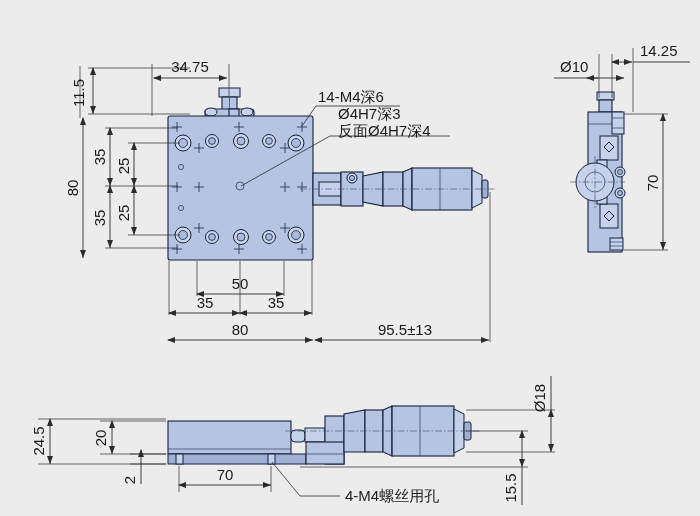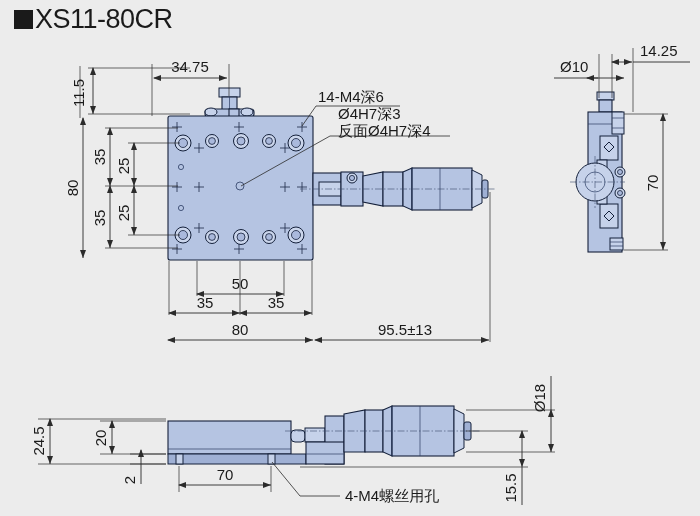--- a/index.html
+++ b/index.html
@@ -113,24 +113,20 @@
     fill: none;
     stroke: #2b3c63;
     stroke-width: 0.8;
   }
 </style>
 </head>
 <body>
 
 <div id="root">
 
-  <div id="title-bar">
-    <span id="title-square"></span>
-    <span id="title-text">XS11-80CR</span>
-  </div>
 
   <svg id="dwg" viewBox="0 0 700 516">
     <defs>
       <marker id="ar" markerWidth="9" markerHeight="9" refX="8" refY="3" orient="auto" markerUnits="userSpaceOnUse">
         <path d="M0,0 L8,3 L0,6 z" fill="#2b2b2b"></path>
       </marker>
       <marker id="arS" markerWidth="9" markerHeight="9" refX="1" refY="3" orient="auto" markerUnits="userSpaceOnUse">
         <path d="M8,0 L0,3 L8,6 z" fill="#2b2b2b"></path>
       </marker>
     </defs>

